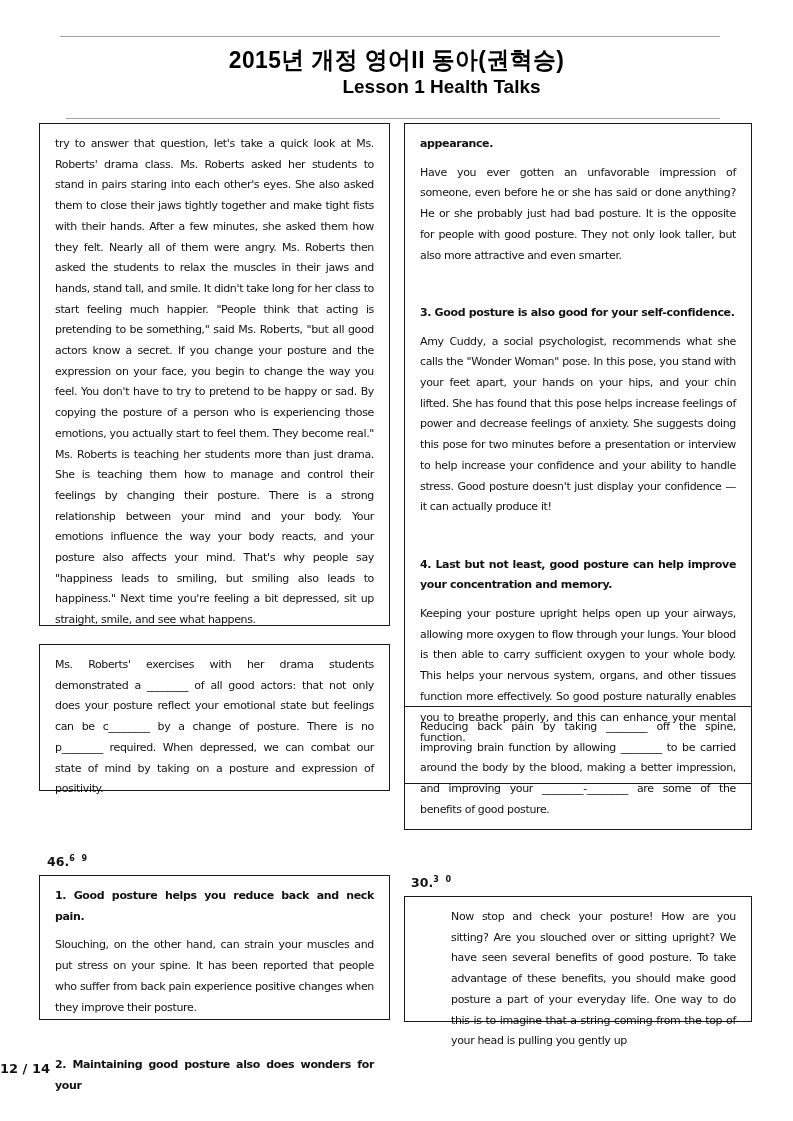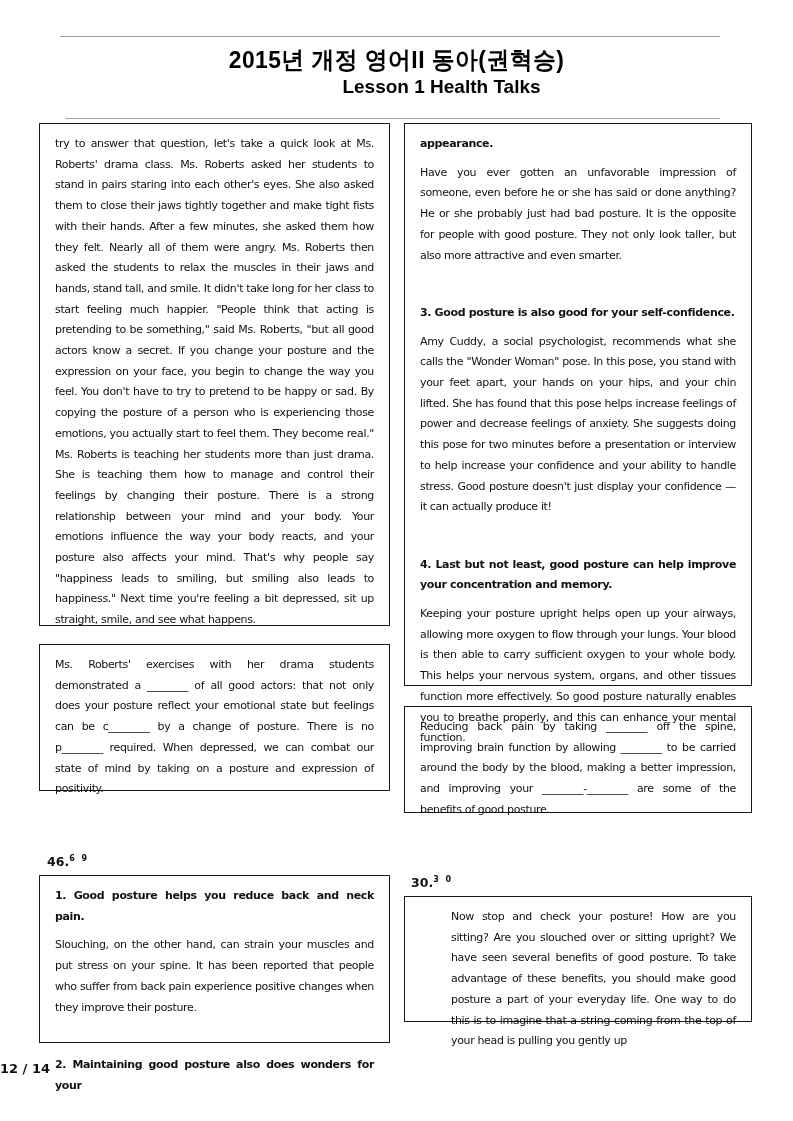--- a/index.html
+++ b/index.html
@@ -13,23 +13,23 @@
   #title-main { top: 44px; font-size: 24px; letter-spacing: 0.5px; transform: scaleX(0.95); }
   #title-sub { top: 76px; font-size: 19px; margin-left: 45px; }
   .box { position: absolute; border: 1.3px solid #1a1a1a; box-sizing: border-box;
          padding: 2px 7px 2px 7px; }
   .txt { font-size: 11px; line-height: 20.7px; text-align: justify; margin: 8px;
          font-family: "DejaVu Sans", sans-serif; letter-spacing: -0.35px; word-spacing: 0px; }
   .txt.b { font-weight: bold; }
   .gap { height: 20.7px; }
   #box-l1 { left: 39px; top: 123px; width: 351px; height: 503px; }
   #box-l2 { left: 39px; top: 644px; width: 351px; height: 147px; }
-  #box-r1 { left: 404px; top: 123px; width: 348px; height: 563px; }
-  #box-r2 { left: 404px; top: 706px; width: 348px; height: 107px; }
-  #box-l3 { left: 39px; top: 875px; width: 351px; height: 168px; }
+  #box-r1 { left: 404px; top: 123px; width: 348px; height: 707px; }
+  #box-r2 { left: 404px; top: 706px; width: 348px; height: 78px; }
+  #box-l3 { left: 39px; top: 875px; width: 351px; height: 145px; }
   #box-r3 { left: 404px; top: 896px; width: 348px; height: 126px; padding-left: 38px; }
   .qlabel { position: absolute; font-size: 12.5px; font-weight: bold; }
   .qlabel sup { font-size: 8px; font-weight: bold; vertical-align: 5px; letter-spacing: 2px; }
   #q29 { left: 47px; top: 854px; }
   #q30 { left: 411px; top: 875px; }
   #page-num { position: absolute; left: 0; width: 793px; top: 1061px; 
               font-size: 13px; font-weight: bold; }
 </style>
 </head>
 <body>

